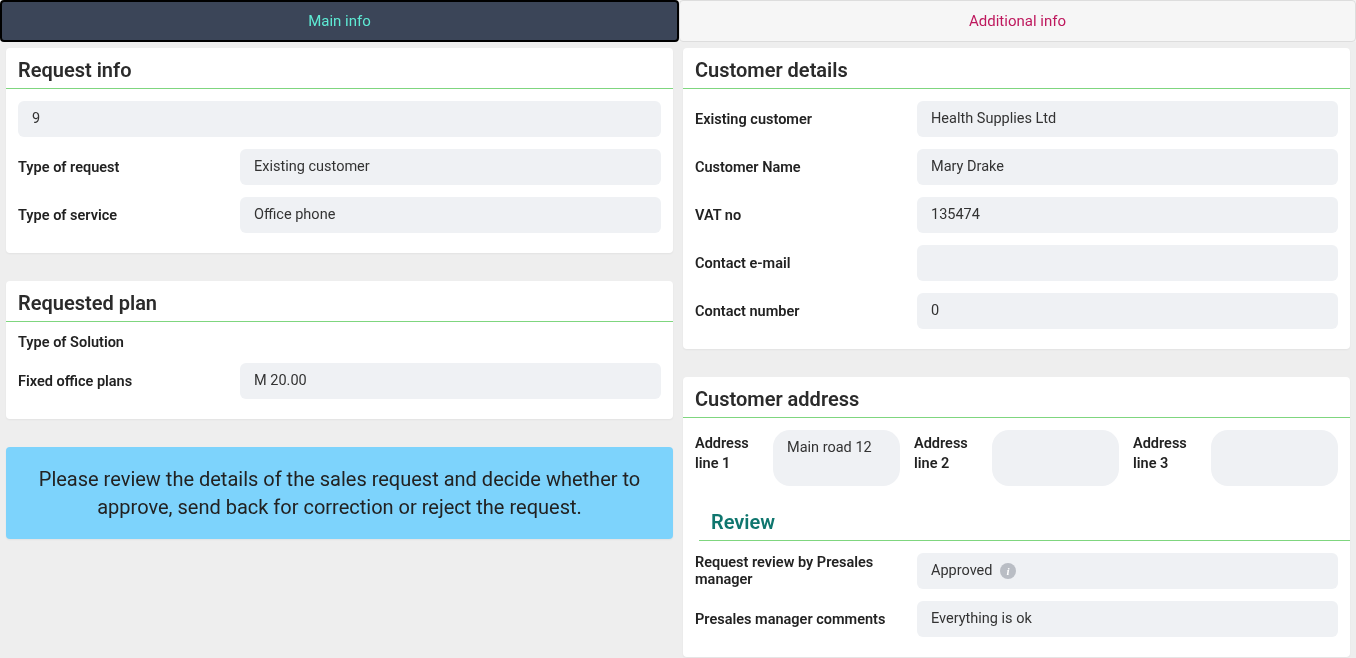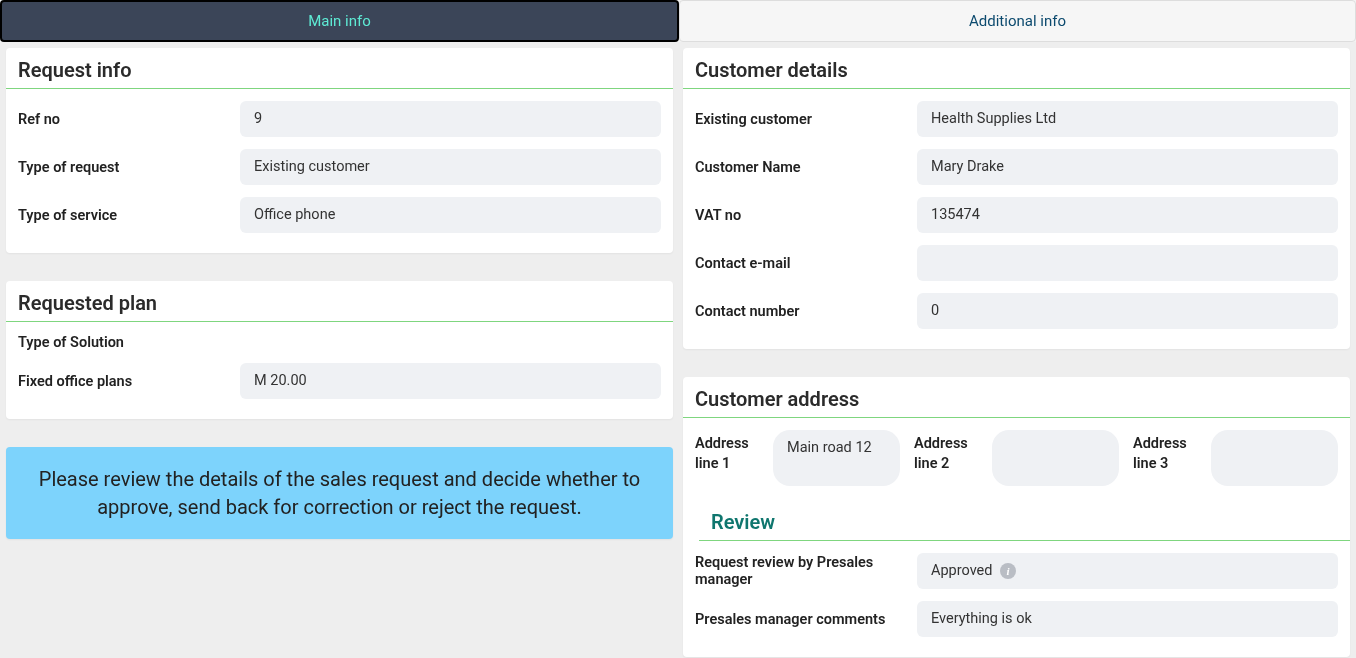--- a/index.html
+++ b/index.html
@@ -24,21 +24,21 @@
     cursor: pointer;
   }
   .tab.active {
     background: #3b4558;
     color: #5eead4;
     border: 2px solid #000;
     border-radius: 4px;
   }
   .tab.inactive {
     background: #f6f6f6;
-    color: #0c4a6e;
+    color: #be185d;
     border: 1px solid #ddd;
     border-radius: 4px;
   }
 
   .cols {
     display: flex;
     gap: 10px;
     padding: 6px 6px 10px 6px;
     align-items: flex-start;
   }
@@ -155,21 +155,20 @@
 </div>
 
 <div class="cols">
 
   <div class="col">
 
     <div class="card">
       <h2>Request info</h2>
       <div class="body">
         <div class="row">
-          <div class="lbl">Ref no</div>
           <div class="val">9</div>
         </div>
         <div class="row">
           <div class="lbl">Type of request</div>
           <div class="val">Existing customer</div>
         </div>
         <div class="row">
           <div class="lbl">Type of service</div>
           <div class="val">Office phone</div>
         </div>

